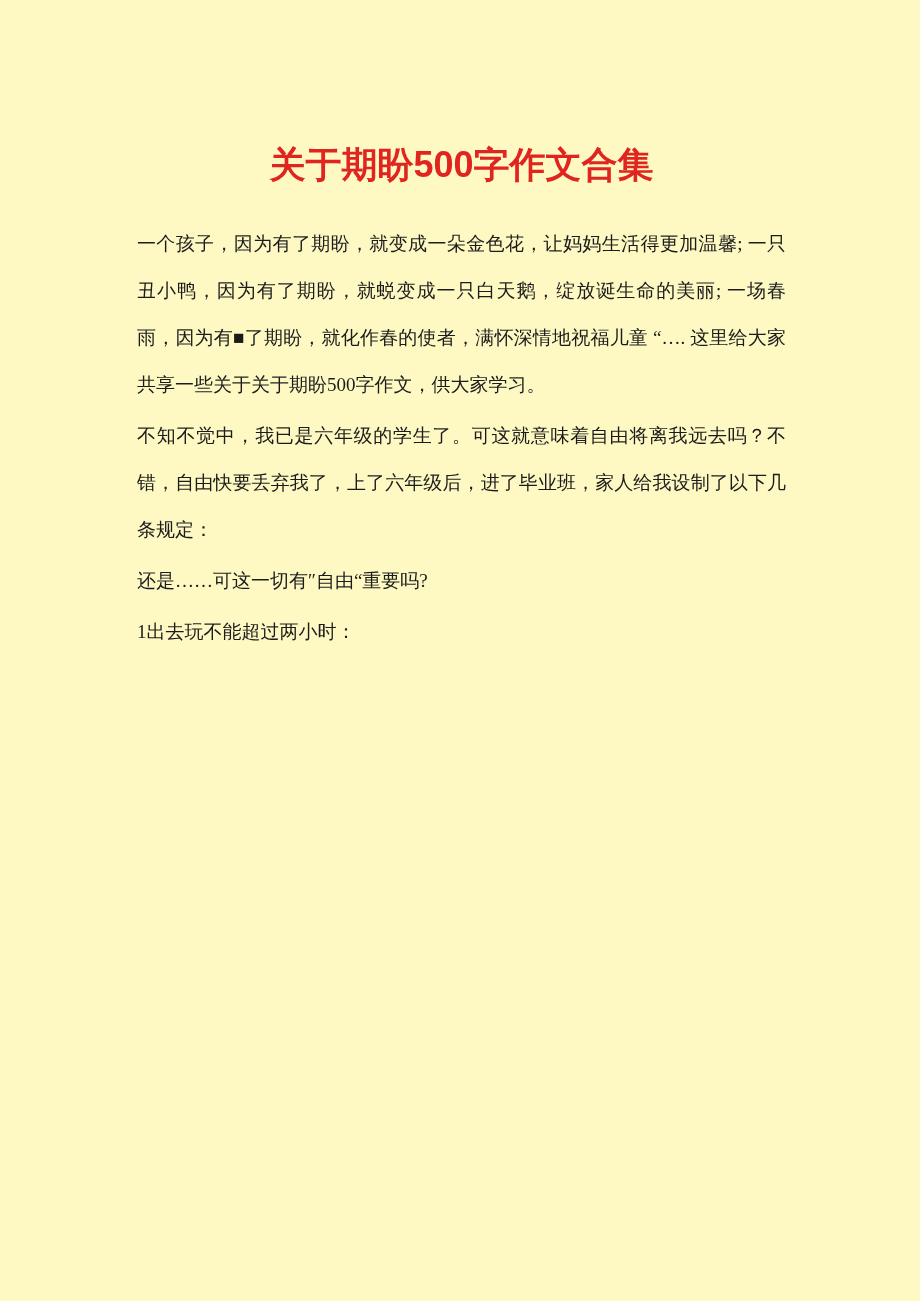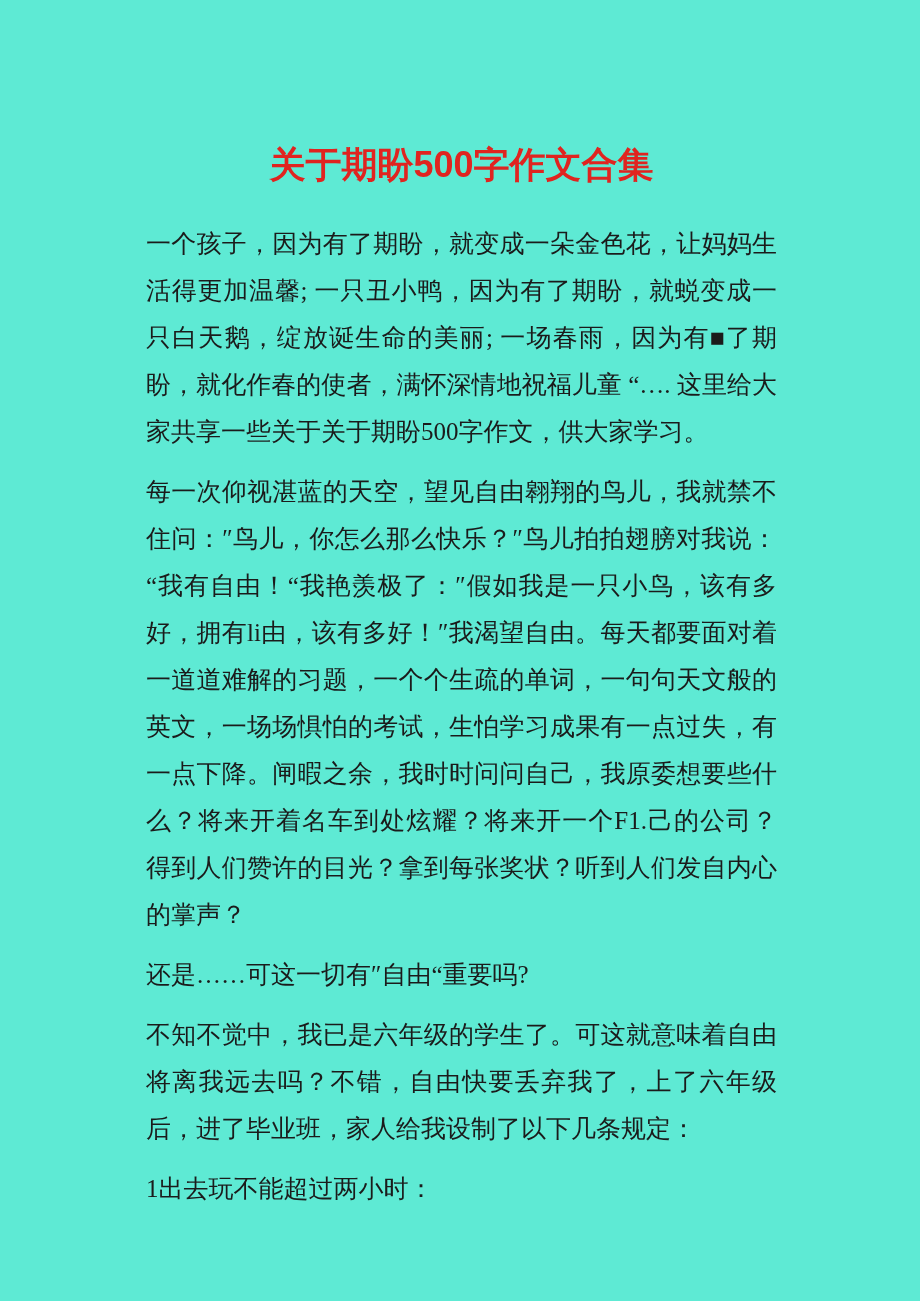--- a/index.html
+++ b/index.html
@@ -1,62 +1,61 @@
 <!DOCTYPE html>
 <html lang="zh"><head>
 <meta charset="utf-8">
 <style>
   html, body { margin: 0; padding: 0; background: #ffffff; }
   .page {
     position: relative;
     width: 920px;
     height: 1301px;
-    background: #5eead4;
+    background: #fef9c3;
     overflow: hidden;
     box-sizing: border-box;
   }
   .doc {
     box-sizing: border-box;
     padding: 141px 130px 0 133px; 
     color: #1b1b1b;
   }
   .doc-title {
     font-family: "Liberation Sans", sans-serif;
     font-weight: bold;
     font-size: 36px;
     line-height: 47px;
     text-align: center;
     margin: 0;
     
   }
   .para {
     font-family: "Liberation Serif", serif;
-    font-size: 25px;
+    font-size: 19px;
     line-height: 47px;
     text-align: justify;
-    margin: 13px;
+    margin: 4px;
   }
   .intro-para   { margin-top: 32px; }
   .sec-heading  { margin-top: 52px; }  
   .item-spaced  { margin-top: 23px; }  
 </style>
 </head>
 <body>
 
 <div class="page">
   <div class="doc">
 
     <h1 class="doc-title" style="color: rgb(224, 36, 32);">关于期盼500字作文合集</h1>
 
     <p class="para intro-para">一个孩子，因为有了期盼，就变成一朵金色花，让妈妈生活得更加温馨; 一只丑小鸭，因为有了期盼，就蜕变成一只白天鹅，绽放诞生命的美丽; 一场春雨，因为有■了期盼，就化作春的使者，满怀深情地祝福儿童 “…. 这里给大家共享一些关于关于期盼500字作文，供大家学习。</p>
 
 
-    <p class="para">每一次仰视湛蓝的天空，望见自由翱翔的鸟儿，我就禁不住问：″鸟儿，你怎么那么快乐？″鸟儿拍拍翅膀对我说：“我有自由！“我艳羡极了：″假如我是一只小鸟，该有多好，拥有li由，该有多好！″我渴望自由。每天都要面对着一道道难解的习题，一个个生疏的单词，一句句天文般的英文，一场场惧怕的考试，生怕学习成果有一点过失，有一点下降。闸暇之余，我时时问问自己，我原委想要些什么？将来开着名车到处炫耀？将来开一个F1.己的公司？得到人们赞许的目光？拿到每张奖状？听到人们发自内心的掌声？</p>
+
+    <p class="para">不知不觉中，我已是六年级的学生了。可这就意味着自由将离我远去吗？不错，自由快要丢弃我了，上了六年级后，进了毕业班，家人给我设制了以下几条规定：</p>
 
     <p class="para">还是……可这一切有″自由“重要吗?</p>
-
-    <p class="para">不知不觉中，我已是六年级的学生了。可这就意味着自由将离我远去吗？不错，自由快要丢弃我了，上了六年级后，进了毕业班，家人给我设制了以下几条规定：</p>
 
     <p class="para">1出去玩不能超过两小时：</p>
 
 
   </div>
 </div>
 
 </body></html>

